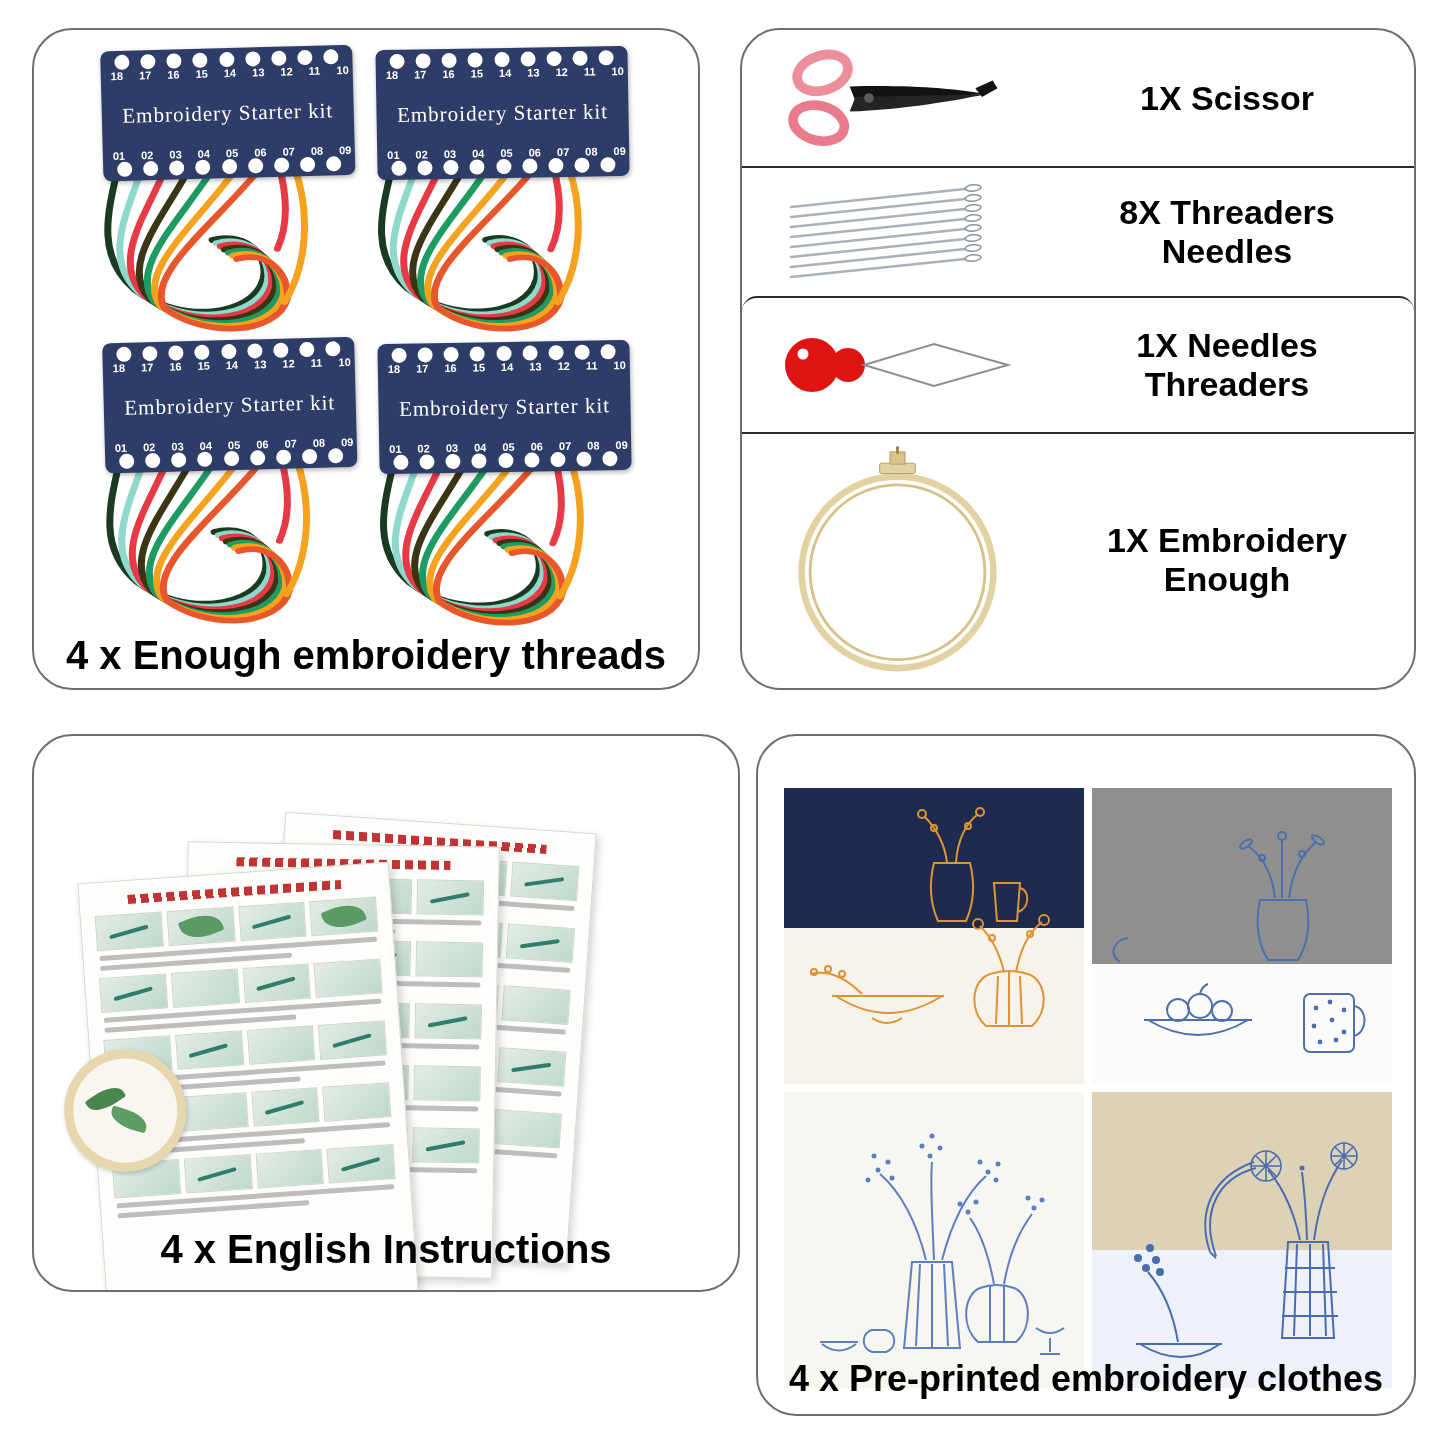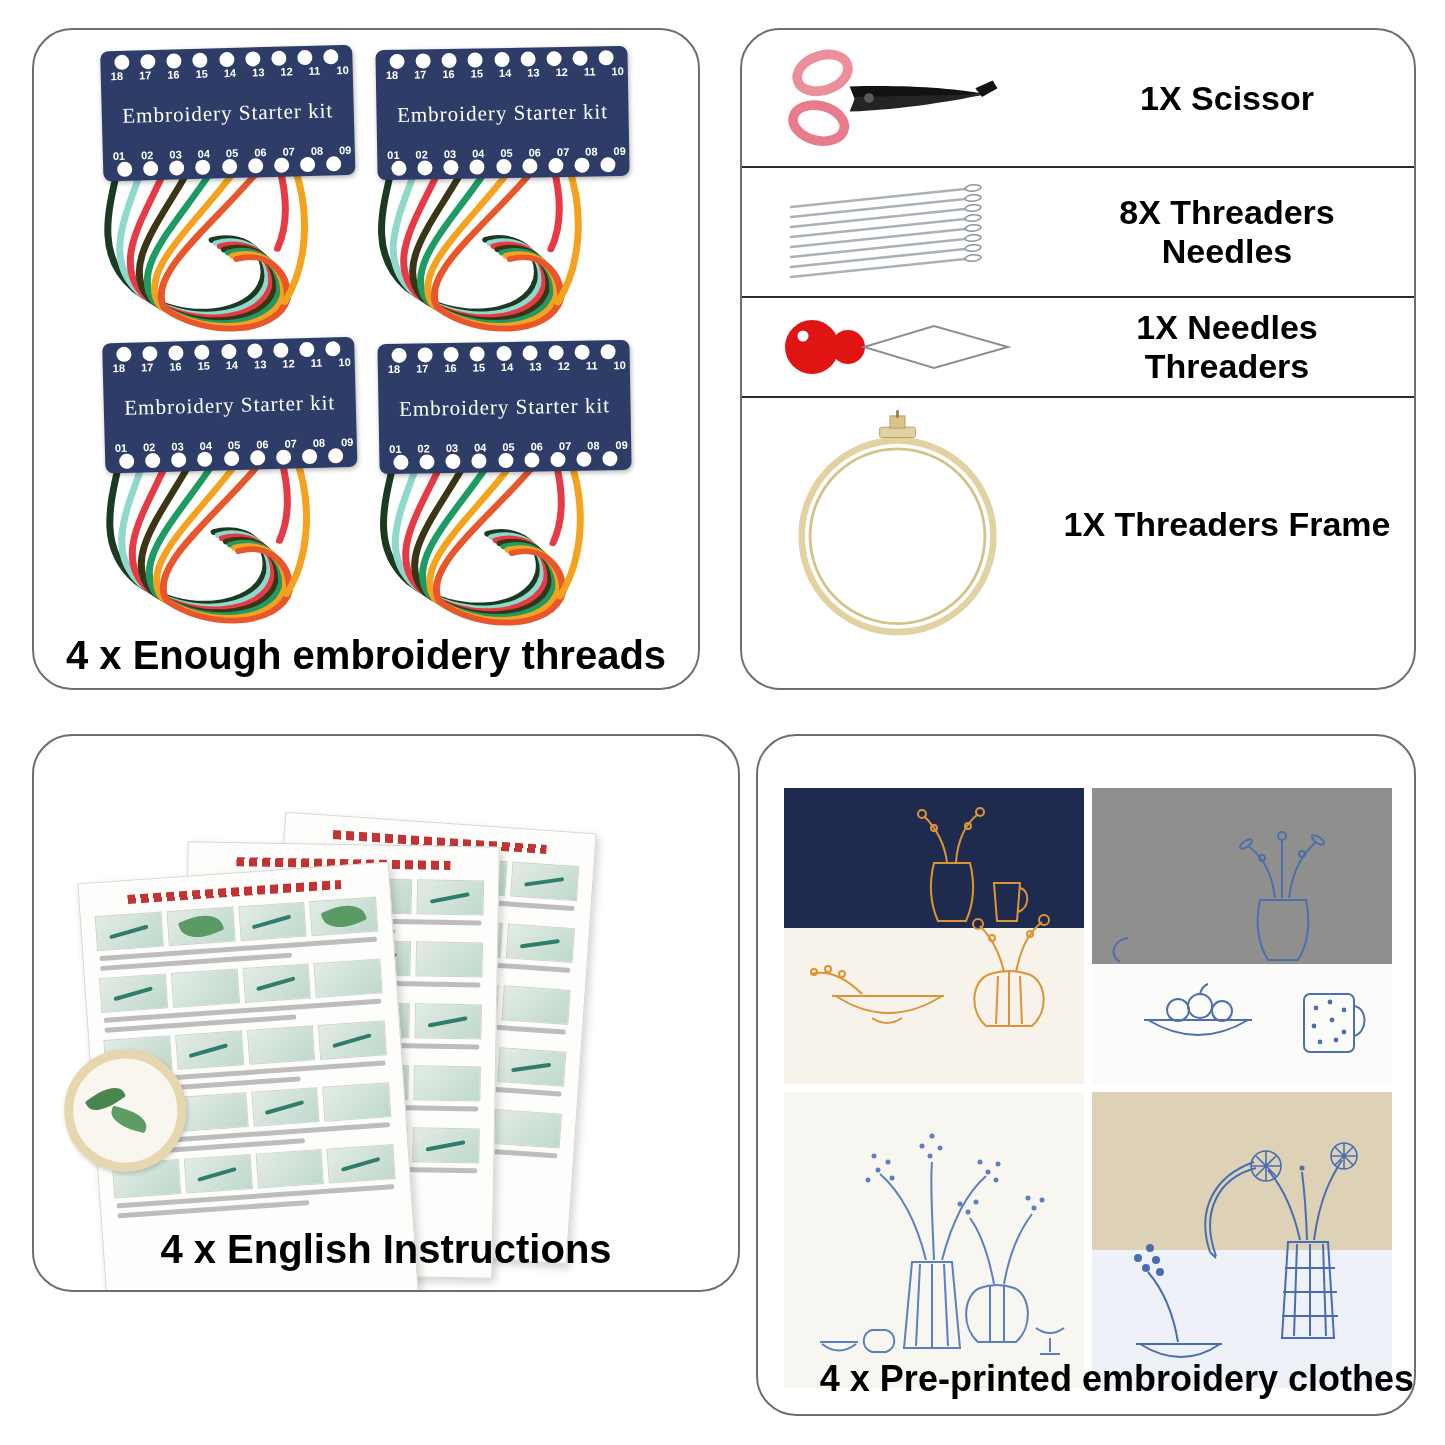--- a/index.html
+++ b/index.html
@@ -9,21 +9,21 @@
          border-radius:40px;box-sizing:border-box;overflow:hidden;}
   #panel-threads{left:32px;top:28px;width:668px;height:662px;}
   #panel-tools{left:740px;top:28px;width:676px;height:662px;}
   #panel-instructions{left:32px;top:734px;width:708px;height:558px;}
   #panel-clothes{left:756px;top:734px;width:660px;height:682px;}
 
   .panel-caption{position:absolute;left:0;right:0;text-align:center;
                  font-weight:bold;color:#000;}
   #panel-threads .panel-caption{bottom:10px;font-size:40px;}
   #panel-instructions .panel-caption{bottom:18px;font-size:40px;}
-  #panel-clothes .panel-caption{bottom:14px;font-size:36px;text-align:right;}
+  #panel-clothes .panel-caption{bottom:14px;font-size:36px;}
 
   
   .thread-card-wrap{position:absolute;width:284px;height:300px;}
   .tc1{left:56px;top:18px;transform:rotate(-1.5deg);}
   .tc2{left:330px;top:18px;transform:rotate(-1deg);}
   .tc3{left:58px;top:310px;transform:rotate(-1.5deg);}
   .tc4{left:332px;top:312px;transform:rotate(-1deg);}
   .thread-card{position:absolute;left:14px;top:0;width:252px;height:130px;
                background:#2d3d68;border-radius:8px;box-shadow:1px 2px 5px rgba(0,0,0,.3);
                display:flex;flex-direction:column;justify-content:space-between;
@@ -33,21 +33,21 @@
   .num-row{color:#fff;font-size:11px;font-weight:bold;text-align:center;
            word-spacing:13px;line-height:12px;white-space:nowrap;}
   .card-title{color:#fff;text-align:center;font-family:"Liberation Serif",serif;
               font-size:21px;letter-spacing:1px;flex:1;display:flex;
               align-items:center;justify-content:center;}
   .threads{position:absolute;left:0;top:120px;width:280px;height:174px;z-index:1;}
 
   
   .tool-row{display:flex;align-items:center;box-sizing:border-box;}
   .tool-row + .tool-row{border-top:2px solid #2a2a2a;}
-  .tr1{height:136px;} .tr2{height:130px;} .tr3{height:100px;} .tr4{height:254px;}
+  .tr1{height:136px;} .tr2{height:130px;} .tr3{height:136px;border-radius:15px;} .tr4{height:254px;}
   .tool-icon{width:310px;display:flex;justify-content:center;align-items:center;}
   .tool-label{flex:1;font-weight:bold;font-size:34px;color:#000;text-align:center;
               padding-right:12px;}
 
   
   .sheet{position:absolute;width:312px;height:432px;background:#fdfdfb;
          border:1px solid #d7d7d2;box-shadow:3px 4px 9px rgba(0,0,0,.18);
          box-sizing:border-box;padding:12px 14px;}
   .sheet-back{left:236px;top:86px;transform:rotate(4deg);}
   .sheet-mid{left:150px;top:108px;transform:rotate(1deg);}
@@ -294,21 +294,21 @@
     <div class="tool-row tr4">
       <div class="tool-icon">
         <svg width="235" height="238" viewBox="0 0 250 250">
           <circle cx="125" cy="138" r="102" fill="none" stroke="#e2d2a2" stroke-width="7"></circle>
           <circle cx="125" cy="138" r="93" fill="none" stroke="#d6c188" stroke-width="3"></circle>
           <rect x="106" y="22" width="38" height="11" rx="2" fill="#e2d2a2" stroke="#b49b5e"></rect>
           <rect x="117" y="10" width="16" height="13" fill="#dcc488" stroke="#b49b5e"></rect>
           <line x1="125" y1="4" x2="125" y2="12" stroke="#9b823f" stroke-width="3"></line>
         </svg>
       </div>
-      <div class="tool-label">1X Threaders Frame</div>
+      <div class="tool-label">1X Embroidery Enough</div>
     </div>
   </section>
 
   <section class="panel" id="panel-instructions">
 
     <div class="sheet sheet-back">
       <div class="red-head"></div>
       <div class="thumb-row">
           <div class="thumb stitch"></div>
           <div class="thumb"></div>

